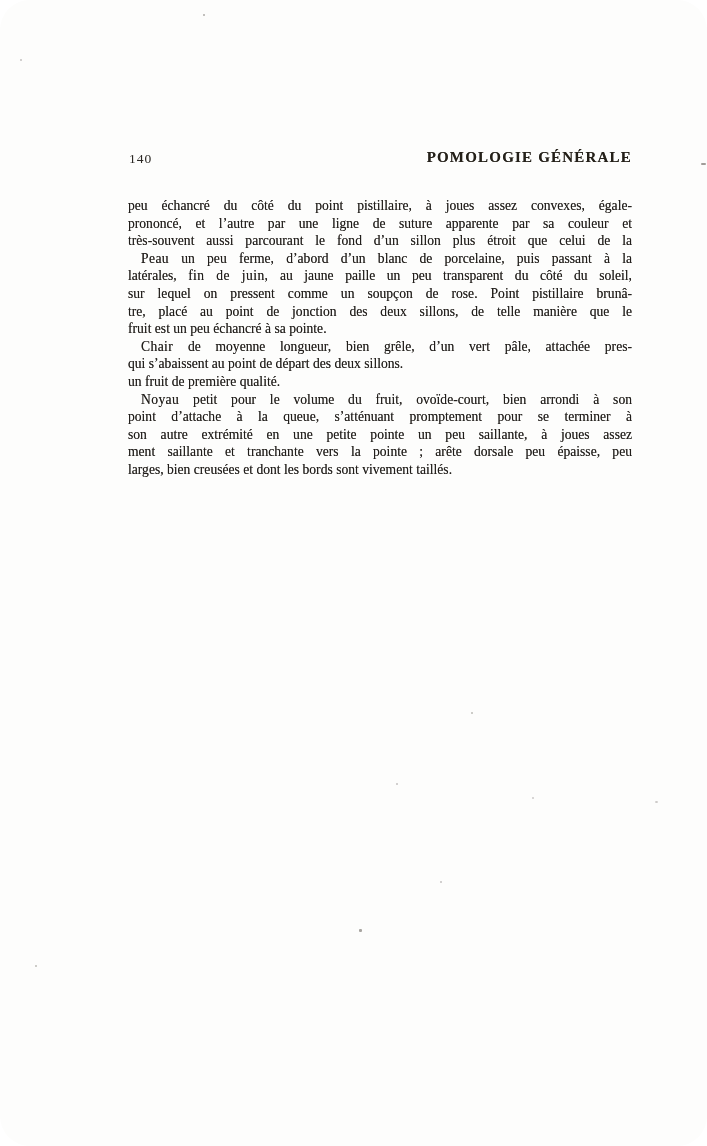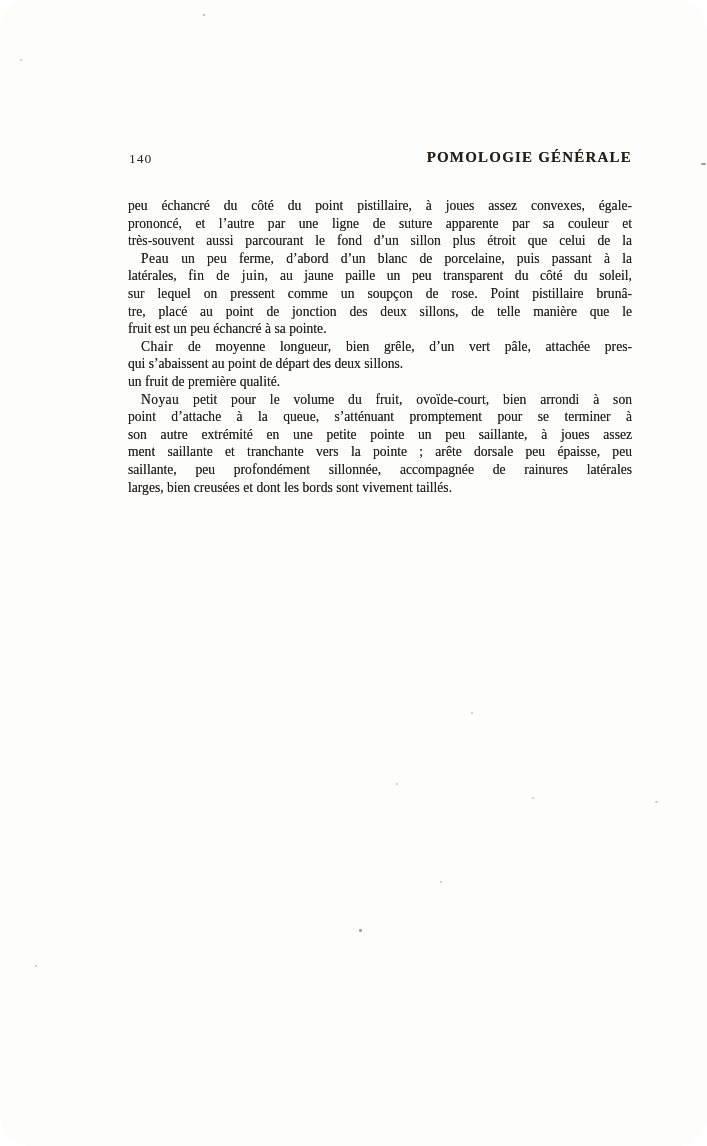--- a/index.html
+++ b/index.html
@@ -93,21 +93,20 @@
         <div class="line last"><span>qui s’abaissent au point de départ des deux sillons.</span></div>
       </div>
       <div class="para">
         <div class="line last"><span>un fruit de première qualité.</span></div>
       </div>
       <div class="para">
         <div class="line indent"><span class="b">Noyau</span><span> petit pour le volume du fruit, ovoïde-court, bien arrondi à son</span></div>
         <div class="line"><span>point d’attache à la queue, s’atténuant promptement pour se terminer à</span></div>
         <div class="line"><span>son autre extrémité en une petite pointe un peu saillante, à joues assez</span></div>
         <div class="line"><span>ment saillante et tranchante vers la pointe ; arête dorsale peu épaisse, peu</span></div>
-        <div class="line"><span>saillante, peu profondément sillonnée, accompagnée de rainures latérales</span></div>
         <div class="line last"><span>larges, bien creusées et dont les bords sont vivement taillés.</span></div>
       </div>
     </div>
 
   <div class="speck" style="left:203px;top:14px;width:2px;height:2px;"></div>
   <div class="speck" style="left:20px;top:59px;width:2px;height:2px;opacity:.4;"></div>
   <div class="speck" style="left:701px;top:163px;width:5px;height:2px;border-radius:1px;opacity:.65;"></div>
   <div class="speck" style="left:471px;top:712px;width:2px;height:2px;opacity:.45;"></div>
   <div class="speck" style="left:396px;top:783px;width:2px;height:2px;opacity:.4;"></div>
   <div class="speck" style="left:532px;top:797px;width:2px;height:2px;opacity:.35;"></div>

